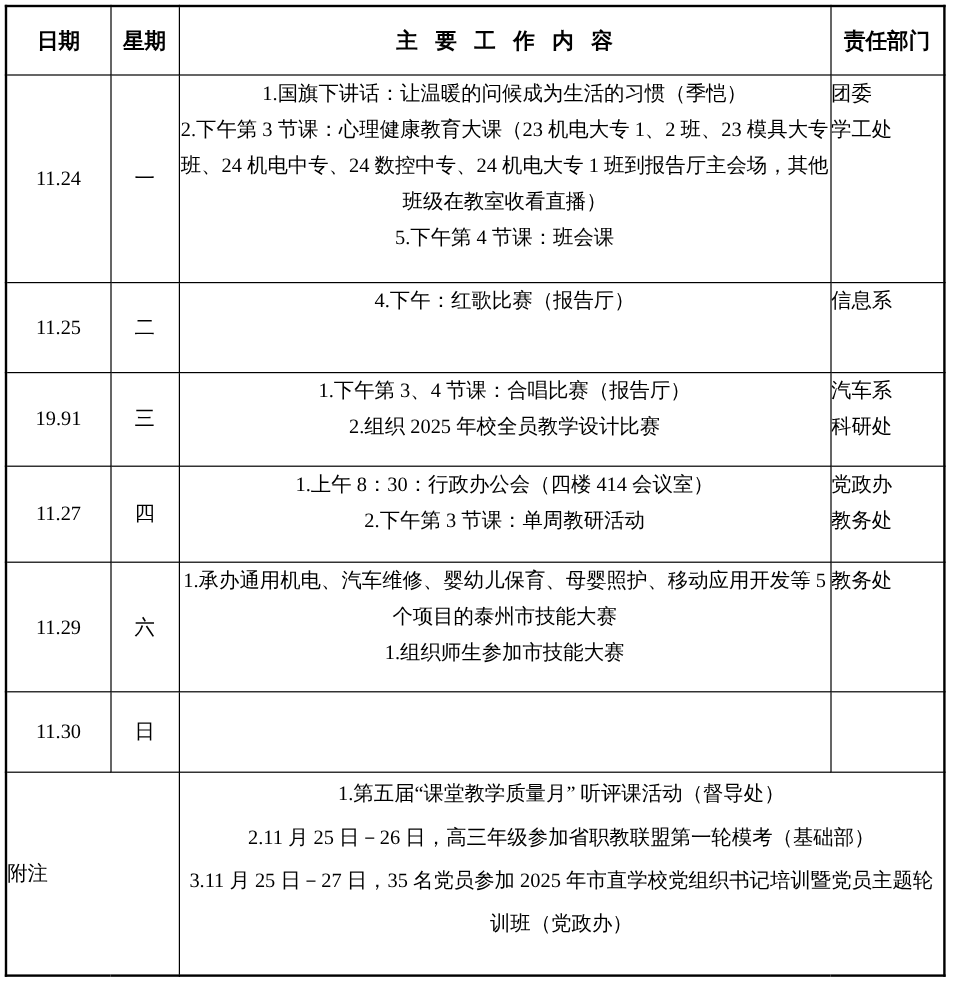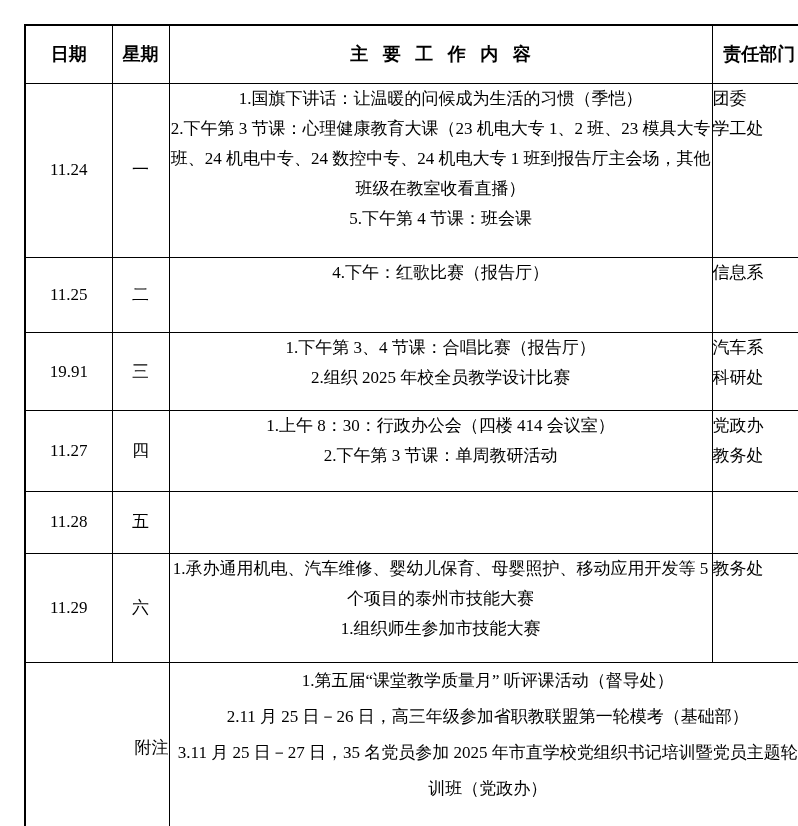--- a/index.html
+++ b/index.html
@@ -6,21 +6,21 @@
     margin: 0;
     padding: 0;
     background: #ffffff;
     color: #000000;
     font-family: "Liberation Serif", "DejaVu Serif", serif;
   }
   .page {
     width: 798px;
     height: 826px;
     box-sizing: border-box;
-    padding: 24px;
+    padding: 4px;
     background: #ffffff;
     overflow: hidden;
   }
   table.schedule {
     border-collapse: collapse;
     table-layout: fixed;
     width: 782px;
     height: 810px;
     border: 2px solid #000000;
   }
@@ -61,21 +61,21 @@
   }
   
   td.cell-department {
     vertical-align: top;
     text-align: left;
     padding-top: 9px;
     line-height: 30px;
   }
   
   td.cell-note-label {
-    text-align: right;
+    text-align: left;
     vertical-align: middle;
   }
   td.cell-note-content {
     vertical-align: top;
     text-align: center;
     padding: 10px 10px 4px 10px;
     line-height: 36px;
   }
 </style>
 </head>
@@ -137,36 +137,36 @@
           <td class="cell-weekday">四</td>
           <td class="cell-content">
             <div class="content-line">1.上午 8：30：行政办公会（四楼 414 会议室）</div>
             <div class="content-line">2.下午第 3 节课：单周教研活动</div>
           </td>
           <td class="cell-department">
             <div>党政办</div>
             <div>教务处</div>
           </td>
         </tr>
-        <tr style="height: 57px;">
-          <td class="cell-date">11.28</td>
-          <td class="cell-weekday">五</td>
-          <td class="cell-content"></td>
-          <td class="cell-department"></td>
-        </tr>
         <tr style="height: 101px;">
           <td class="cell-date">11.29</td>
           <td class="cell-weekday">六</td>
           <td class="cell-content">
             <div class="content-line">1.承办通用机电、汽车维修、婴幼儿保育、母婴照护、移动应用开发等 5 个项目的泰州市技能大赛</div>
             <div class="content-line">1.组织师生参加市技能大赛</div>
           </td>
           <td class="cell-department">
             <div>教务处</div>
           </td>
+        </tr>
+        <tr style="height: 62px;">
+          <td class="cell-date">11.30</td>
+          <td class="cell-weekday">日</td>
+          <td class="cell-content"></td>
+          <td class="cell-department"></td>
         </tr>
         <tr style="height: 158px;">
           <td class="cell-note-label" colspan="2">附注</td>
           <td class="cell-note-content" colspan="2">
             <div>1.第五届“课堂教学质量月”  听评课活动（督导处）</div>
             <div>2.11 月 25 日－26 日，高三年级参加省职教联盟第一轮模考（基础部）</div>
             <div>3.11 月 25 日－27 日，35 名党员参加 2025 年市直学校党组织书记培训暨党员主题轮训班（党政办）</div>
           </td>
         </tr>
       </tbody>

